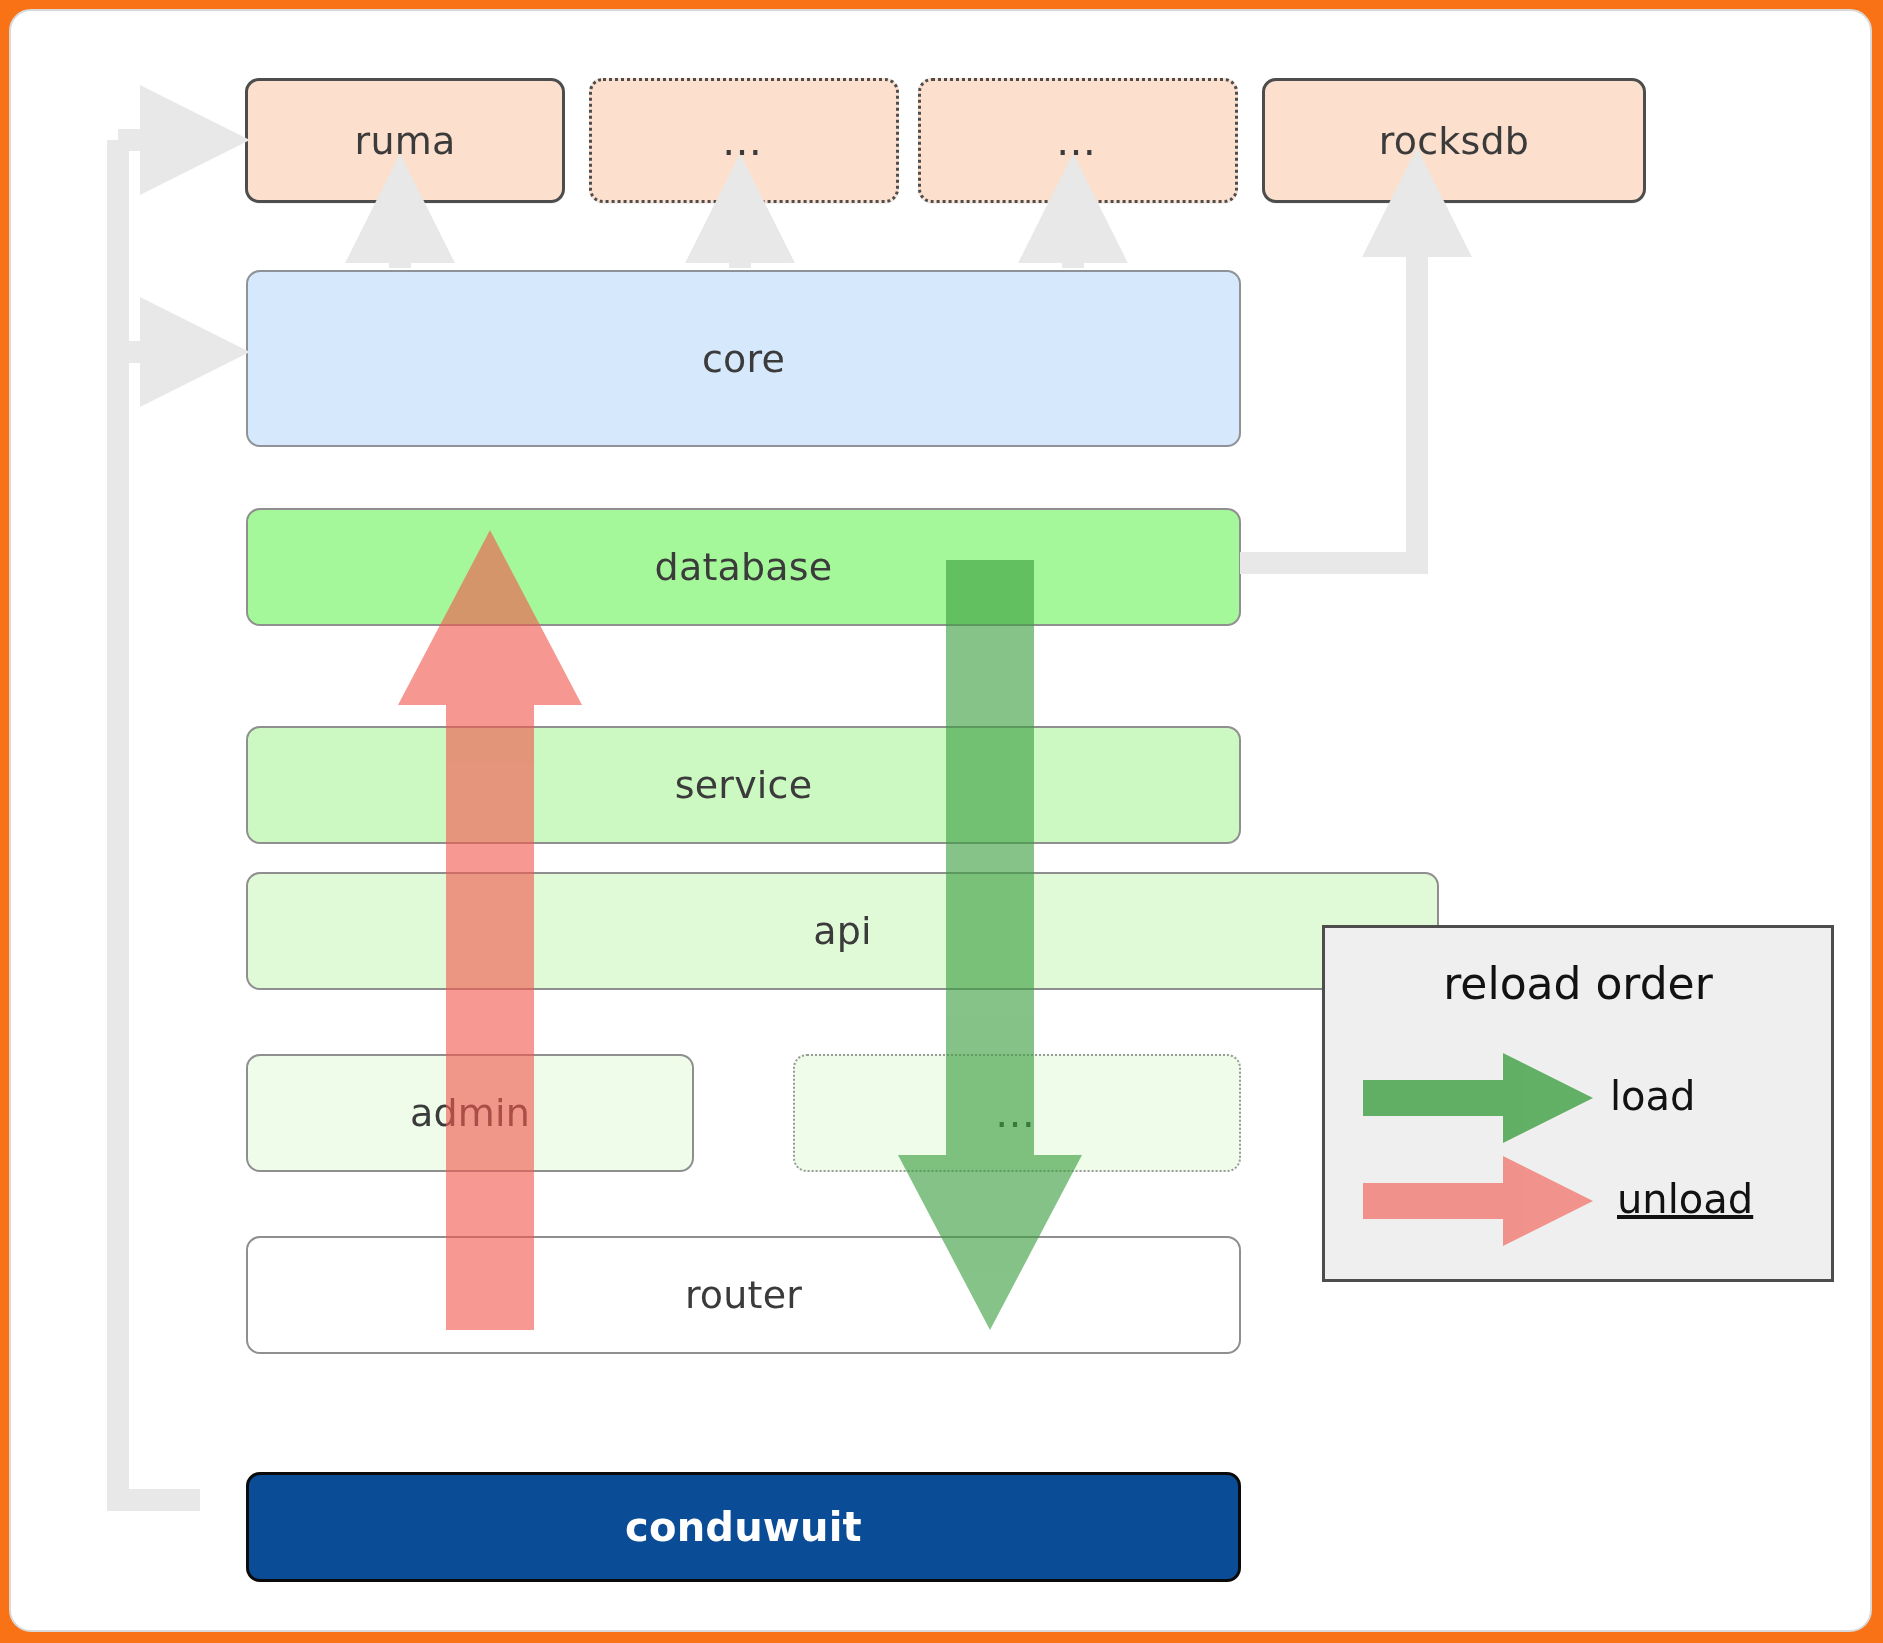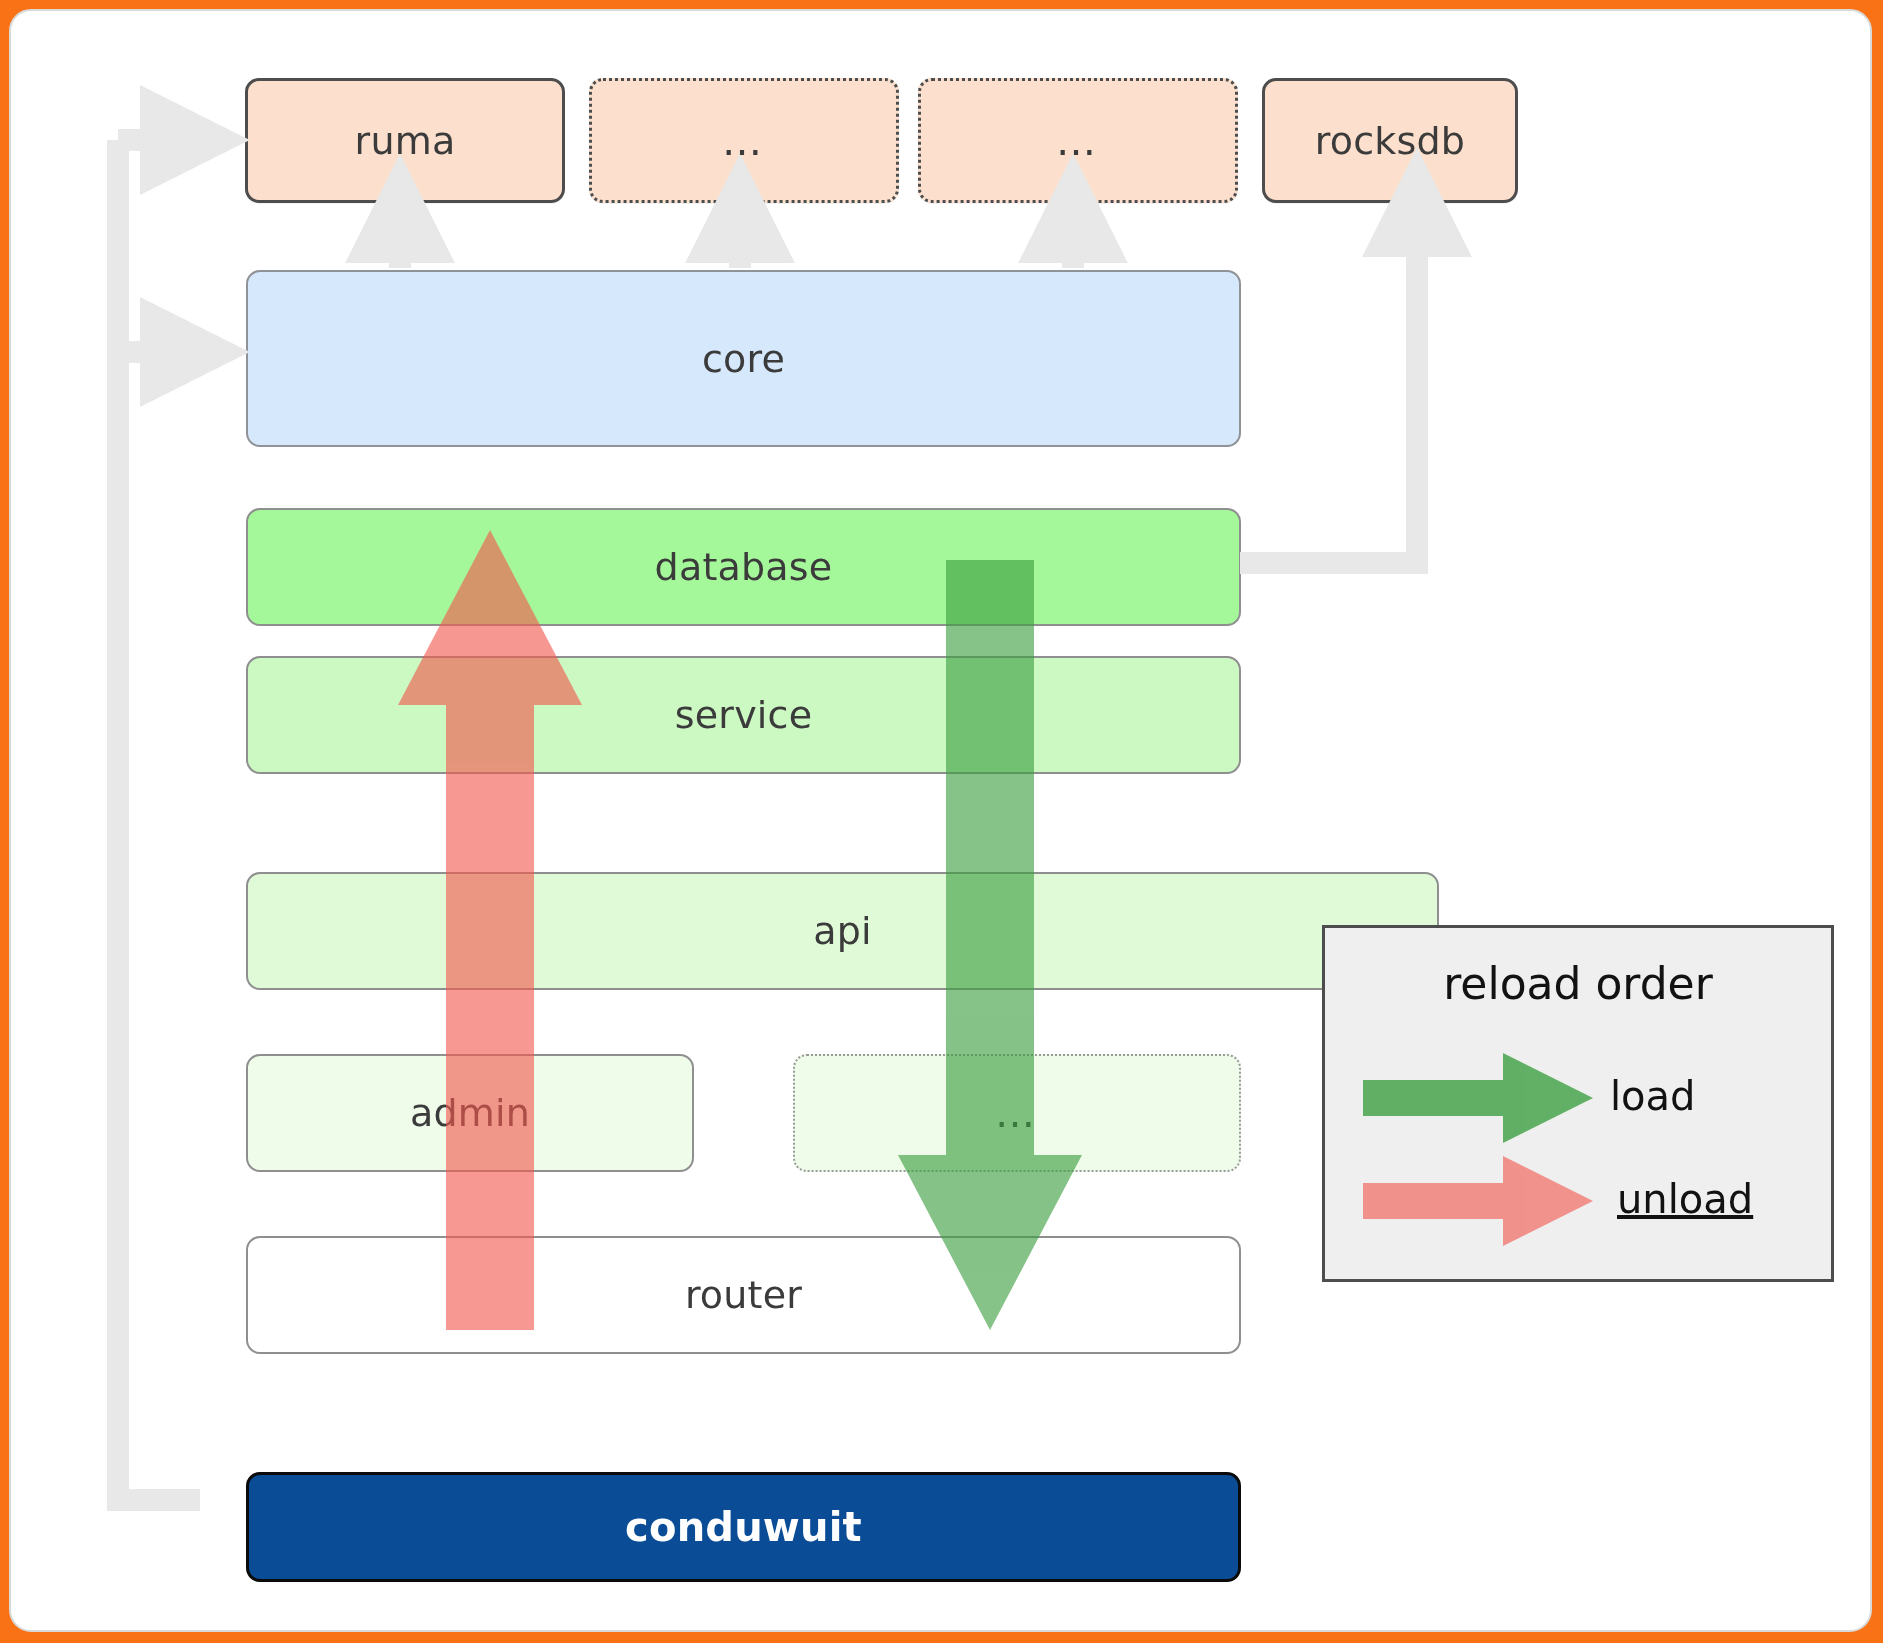--- a/index.html
+++ b/index.html
@@ -98,33 +98,33 @@
   </div>
 
   <div class="node dep dotted" style="left:589px;top:78px;width:310px;height:125px;">
     <span class="dots">…</span>
   </div>
 
   <div class="node dep dotted" style="left:918px;top:78px;width:320px;height:125px;">
     <span class="dots">…</span>
   </div>
 
-  <div class="node dep" style="left:1262px;top:78px;width:256px;height:125px;">
+  <div class="node dep" style="left:1262px;top:78px;width:384px;height:125px;">
     <span>rocksdb</span>
   </div>
 
   <div class="node crate c-database" style="left:246px;top:508px;width:995px;height:118px;">
     <span>database</span>
   </div>
 
   <div class="node crate c-core" style="left:246px;top:270px;width:995px;height:177px;">
     <span>core</span>
   </div>
 
-  <div class="node crate c-service" style="left:246px;top:656px;width:995px;height:118px;">
+  <div class="node crate c-service" style="left:246px;top:726px;width:995px;height:118px;">
     <span>service</span>
   </div>
 
   <div class="node crate c-api" style="left:246px;top:872px;width:1193px;height:118px;">
     <span>api</span>
   </div>
 
   <div class="node crate c-admin" style="left:246px;top:1054px;width:448px;height:118px;">
     <span>admin</span>
   </div>

